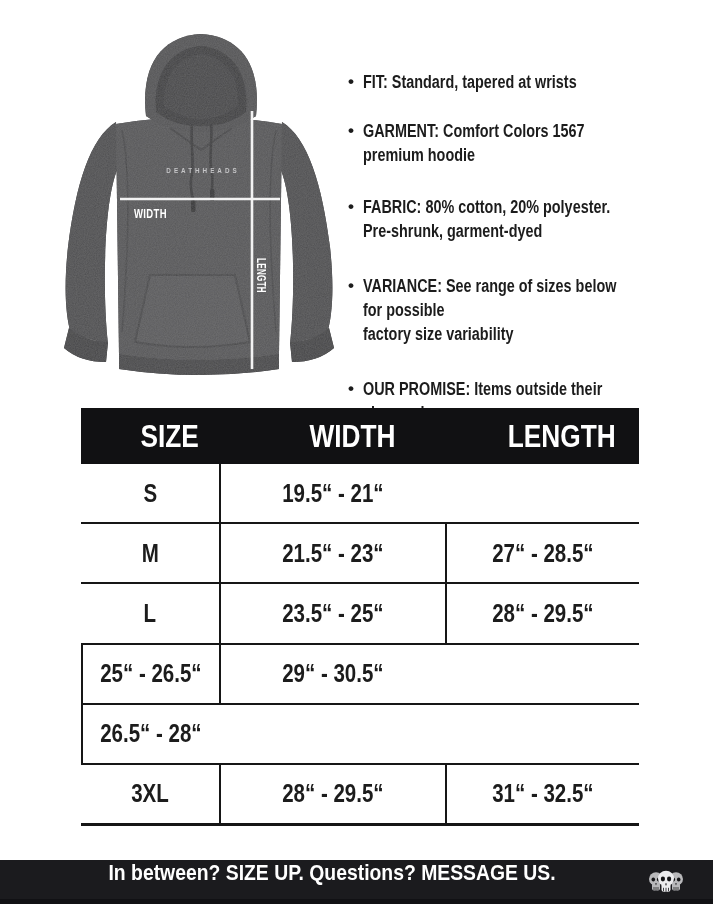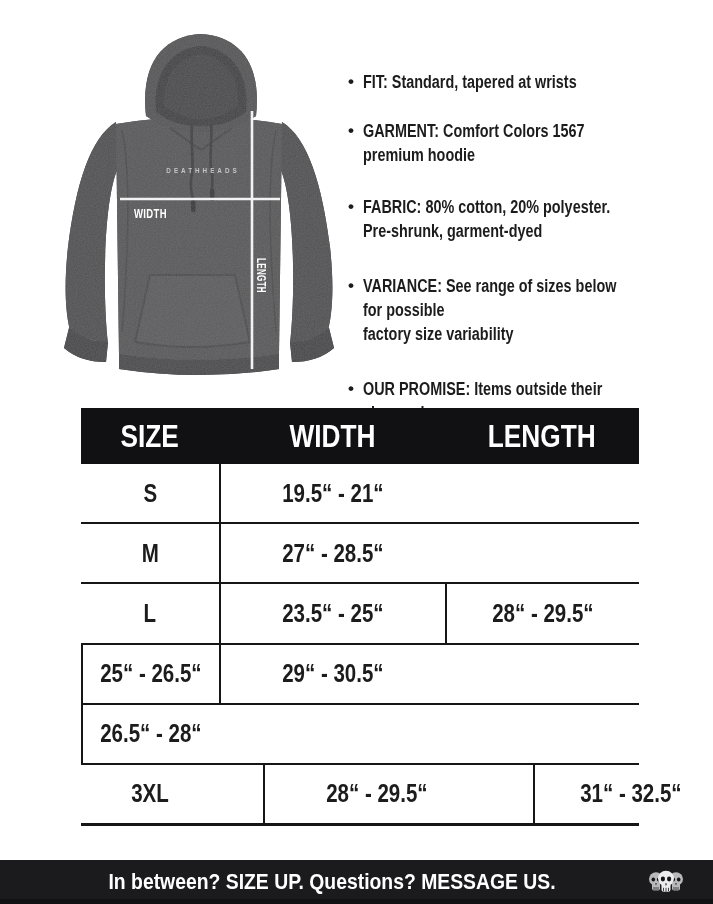--- a/index.html
+++ b/index.html
@@ -19,40 +19,40 @@
   .dot{font-size:17px;line-height:24px;font-weight:bold;margin-right:9px;color:#1c1c1c;}
   .btext{
     font-size:18px;line-height:24px;font-weight:bold;color:#1c1c1c;
     display:inline-block;transform:scaleX(0.80);transform-origin:left top;
     white-space:pre-line;width:max-content;letter-spacing:0px;
   }
   
   .size-table{position:absolute;left:81px;top:408px;width:558px;}
   .thead{
     display:grid;grid-template-columns:138px 226px 194px;
-    background:#111113;height:56px;align-items:center;
+    background:#111113;height:56px;align-items:center;padding-left:20px;
   }
   .th{text-align:center;color:#ffffff;font-weight:bold;font-size:32px;}
   .trow{
     display:grid;grid-template-columns:138px 226px 194px;
     height:60.2px;box-sizing:border-box;border-bottom:2.5px solid #161616;
     align-items:center;background:#ffffff;
   }
-  .trow:last-child{height:61px;border-bottom:3.5px solid #161616;gap:44px;}
+  .trow:last-child{height:61px;border-bottom:3.5px solid #161616;}
   .td{
     text-align:center;font-weight:bold;font-size:25px;color:#1c1c1c;
     height:100%;display:flex;align-items:center;justify-content:center;box-sizing:border-box;
   }
   .td.with-div{border-left:2.5px solid #161616;}
   .cond{display:inline-block;transform:scaleX(0.82);transform-origin:center;white-space:nowrap;}
   
   .footer{
     position:absolute;left:0;bottom:0;width:713px;height:44px;
     background:linear-gradient(#1b1b1e 0 88%,#111114 88% 100%);
-    display:flex;align-items:center;justify-content:center;text-decoration:underline;
+    display:flex;justify-content:center;text-decoration:underline;
   }
   .footer-text{
     color:#ffffff;font-weight:bold;font-size:22px;transform:translateX(-24px);
   }
   .condf{display:inline-block;transform:scaleX(0.88);transform-origin:center;white-space:nowrap;}
   .skulls{position:absolute;left:646px;top:6px;width:40px;height:32px;}
 </style>
 </head>
 <body>
 
@@ -149,20 +149,23 @@
         </div>
       <div class="td with-div">
           <span class="cond">19.5“ - 21“</span>
         </div>
     </div>
     <div class="trow">
       <div class="td">
           <span class="cond">M</span>
         </div>
       <div class="td with-div">
+          <span class="cond">21.5“ - 23“</span>
+        </div>
+      <div class="td with-div">
           <span class="cond">27“ - 28.5“</span>
         </div>
     </div>
     <div class="trow">
       <div class="td">
           <span class="cond">L</span>
         </div>
       <div class="td with-div">
           <span class="cond">23.5“ - 25“</span>
         </div>

